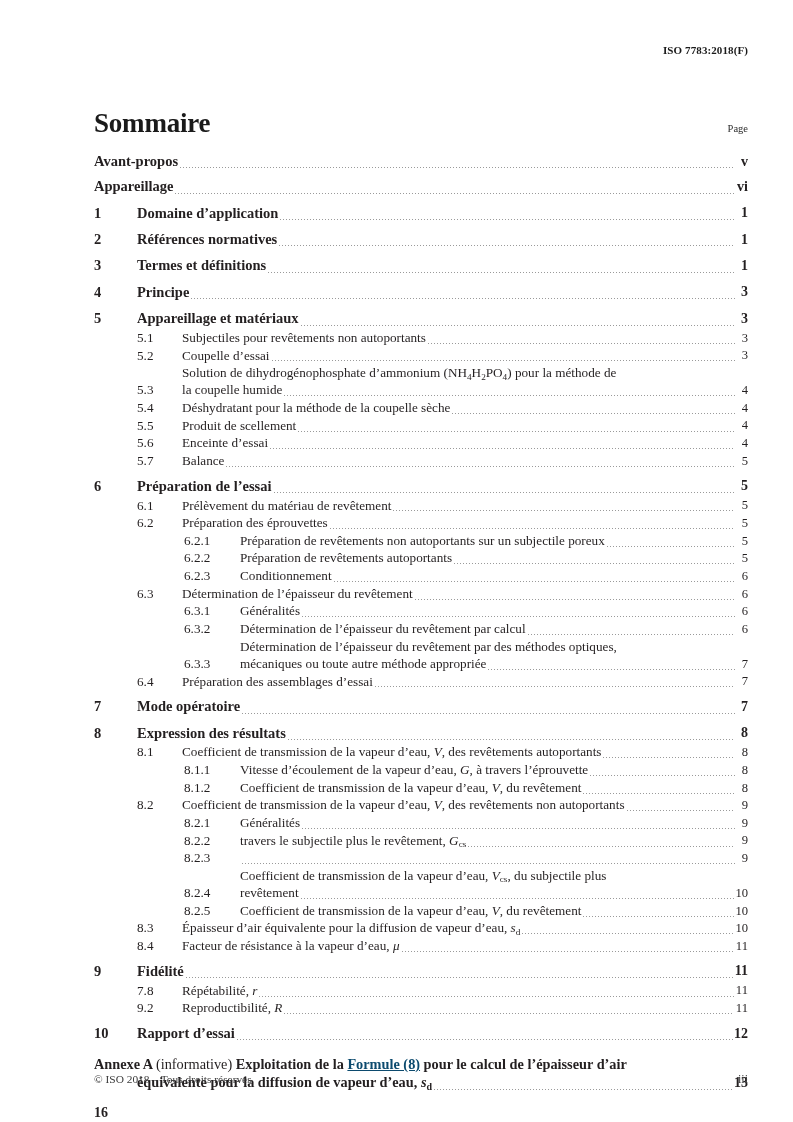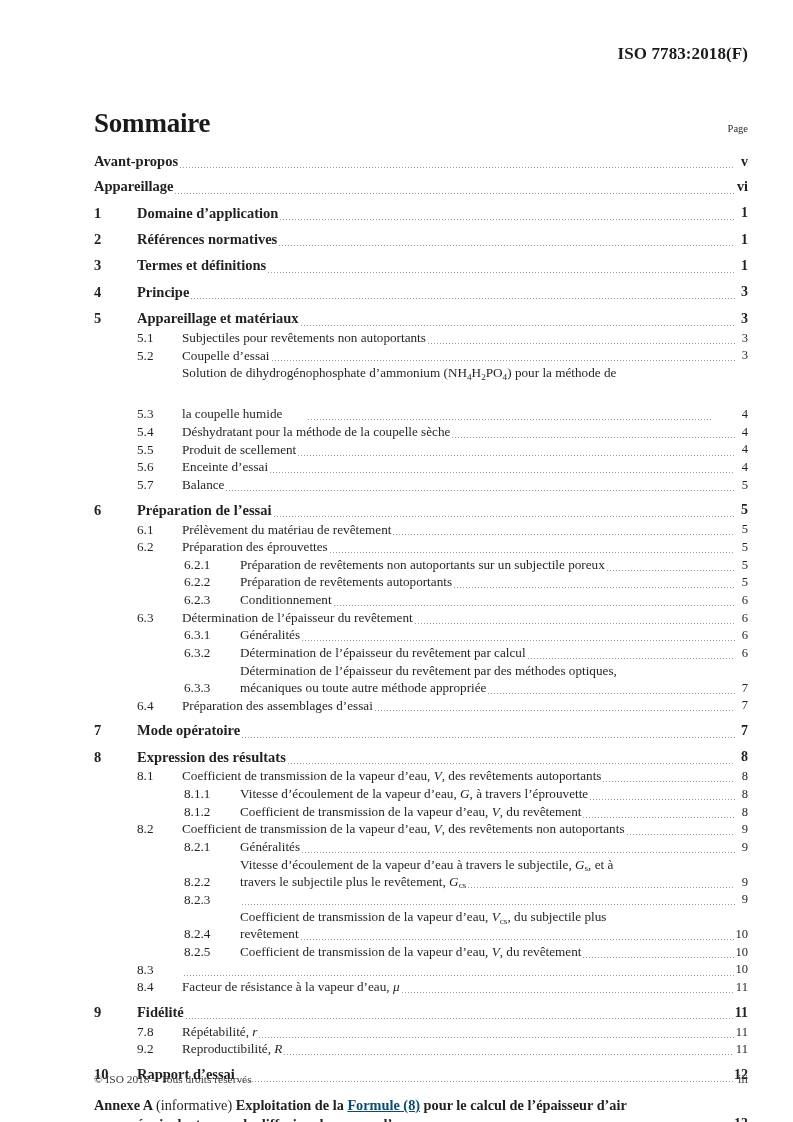--- a/index.html
+++ b/index.html
@@ -24,21 +24,21 @@
     overflow: hidden;
   }
 
   
   .doc-header {
     position: absolute;
     top: 44px;
     left: 94px;
     width: 654px;
     text-align: right;
-    font-size: 17px;
+    font-size: 11px;
     font-weight: bold;
     letter-spacing: 0.1px;
     color: #1a1a1a;
   }
 
   
   .title-row {
     position: absolute;
     top: 108px;
     left: 94px;
@@ -273,21 +273,21 @@
       <span class="num">5.2</span>
       <span class="body-cell">
         <span class="label">Coupelle d’essai</span>
         <span class="leader"></span>
         <span class="pg">3</span>
       </span>
     </div>
 
     <div class="toc-entry lvl-2">
       <span class="num">5.3</span>
-      <span class="body-cell" style="flex-wrap:wrap;gap:24px;">
+      <span class="body-cell" style="flex-wrap:wrap;">
         <span class="label" style="flex:0 0 100%;">Solution de dihydrogénophosphate d’ammonium (NH<sub>4</sub>H<sub>2</sub>PO<sub>4</sub>) pour la méthode de</span>
         <span class="label">la coupelle humide</span>
         <span class="leader"></span>
         <span class="pg">4</span>
       </span>
     </div>
 
     <div class="toc-entry lvl-2">
       <span class="num">5.4</span>
       <span class="body-cell">
@@ -483,21 +483,20 @@
       <span class="body-cell">
         <span class="label">Généralités</span>
         <span class="leader"></span>
         <span class="pg">9</span>
       </span>
     </div>
 
     <div class="toc-entry lvl-3">
       <span class="num">8.2.2</span>
       <span class="body-cell" style="flex-wrap:wrap;">
-        <span class="label" style="flex:0 0 100%;">Vitesse d’écoulement de la vapeur d’eau à travers le subjectile, <i>G</i><sub>s</sub>, et à</span>
         <span class="label">travers le subjectile plus le revêtement, <i>G</i><sub>cs</sub></span>
         <span class="leader"></span>
         <span class="pg">9</span>
       </span>
     </div>
 
     <div class="toc-entry lvl-3">
       <span class="num">8.2.3</span>
       <span class="body-cell">
         <span class="leader"></span>
@@ -520,20 +519,21 @@
       <span class="body-cell">
         <span class="label">Coefficient de transmission de la vapeur d’eau, <i>V</i>, du revêtement</span>
         <span class="leader"></span>
         <span class="pg">10</span>
       </span>
     </div>
 
     <div class="toc-entry lvl-2">
       <span class="num">8.3</span>
       <span class="body-cell">
+        <span class="label">Épaisseur d’air équivalente pour la diffusion de vapeur d’eau, <i>s</i><sub>d</sub></span>
         <span class="leader"></span>
         <span class="pg">10</span>
       </span>
     </div>
 
     <div class="toc-entry lvl-2">
       <span class="num">8.4</span>
       <span class="body-cell">
         <span class="label">Facteur de résistance à la vapeur d’eau, <i>μ</i></span>
         <span class="leader"></span>

